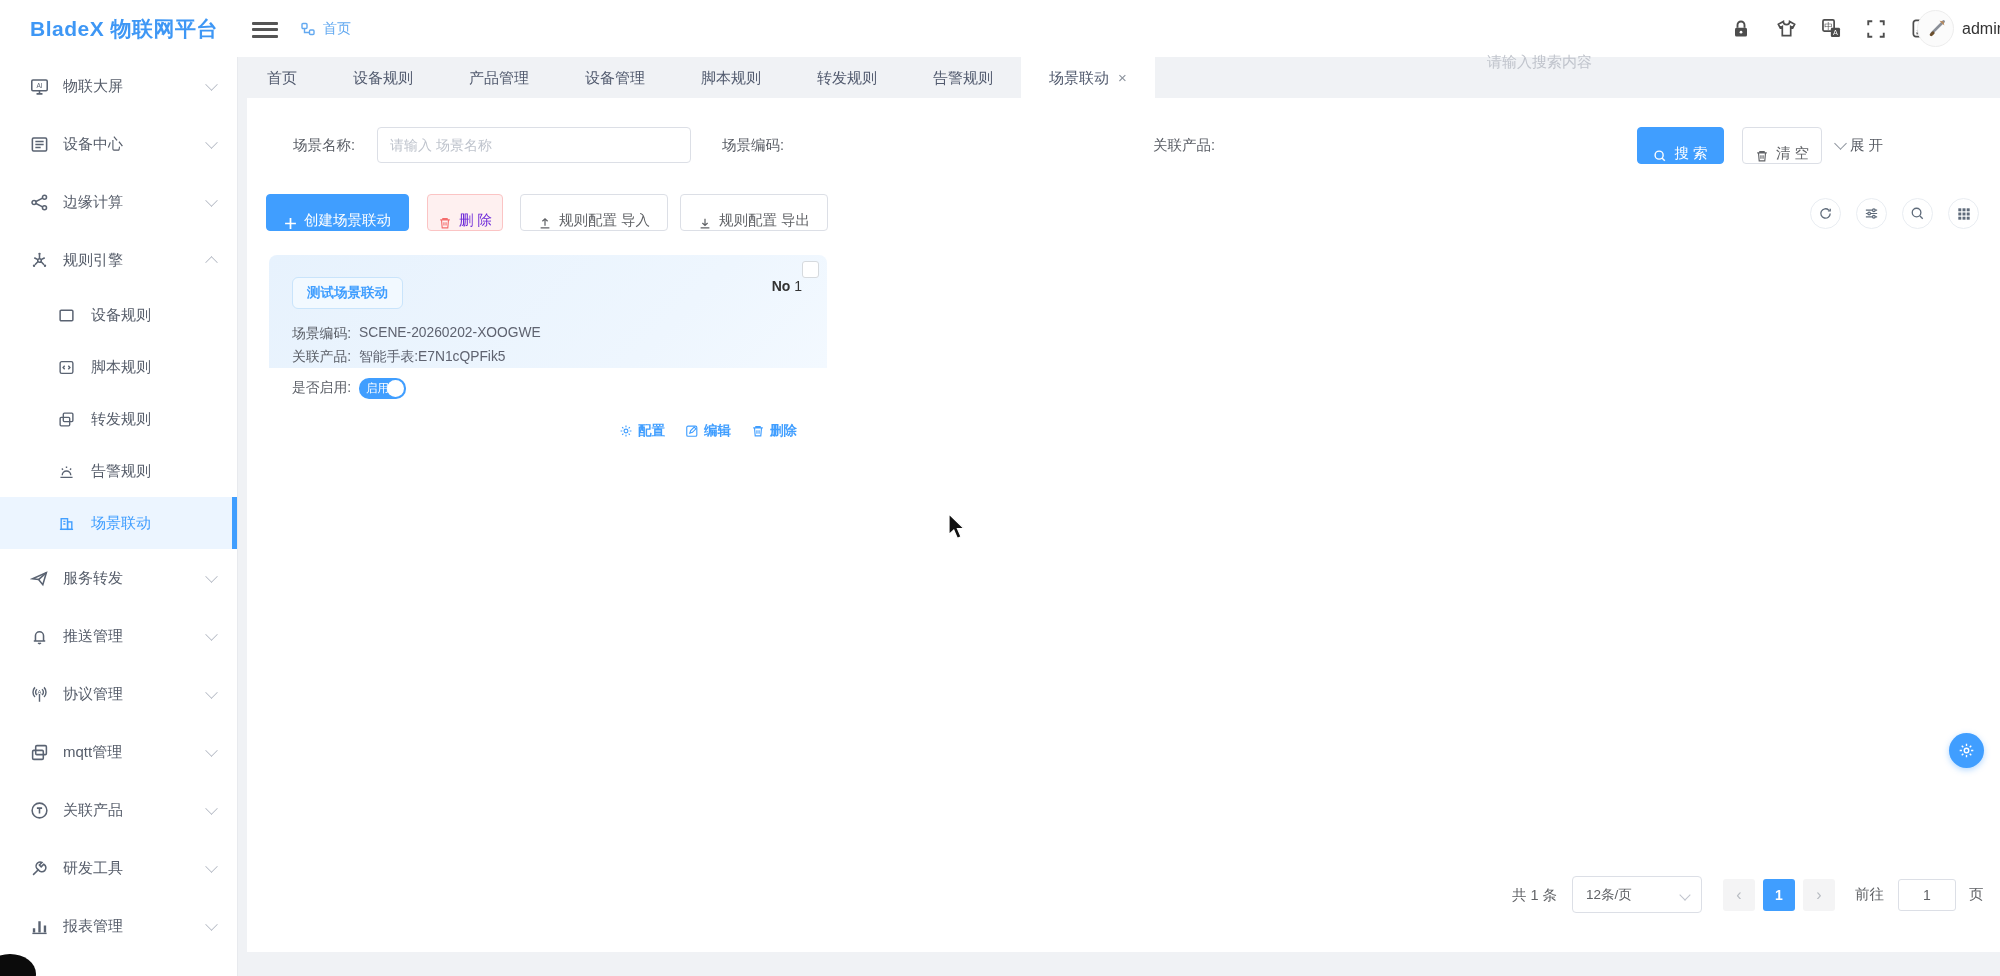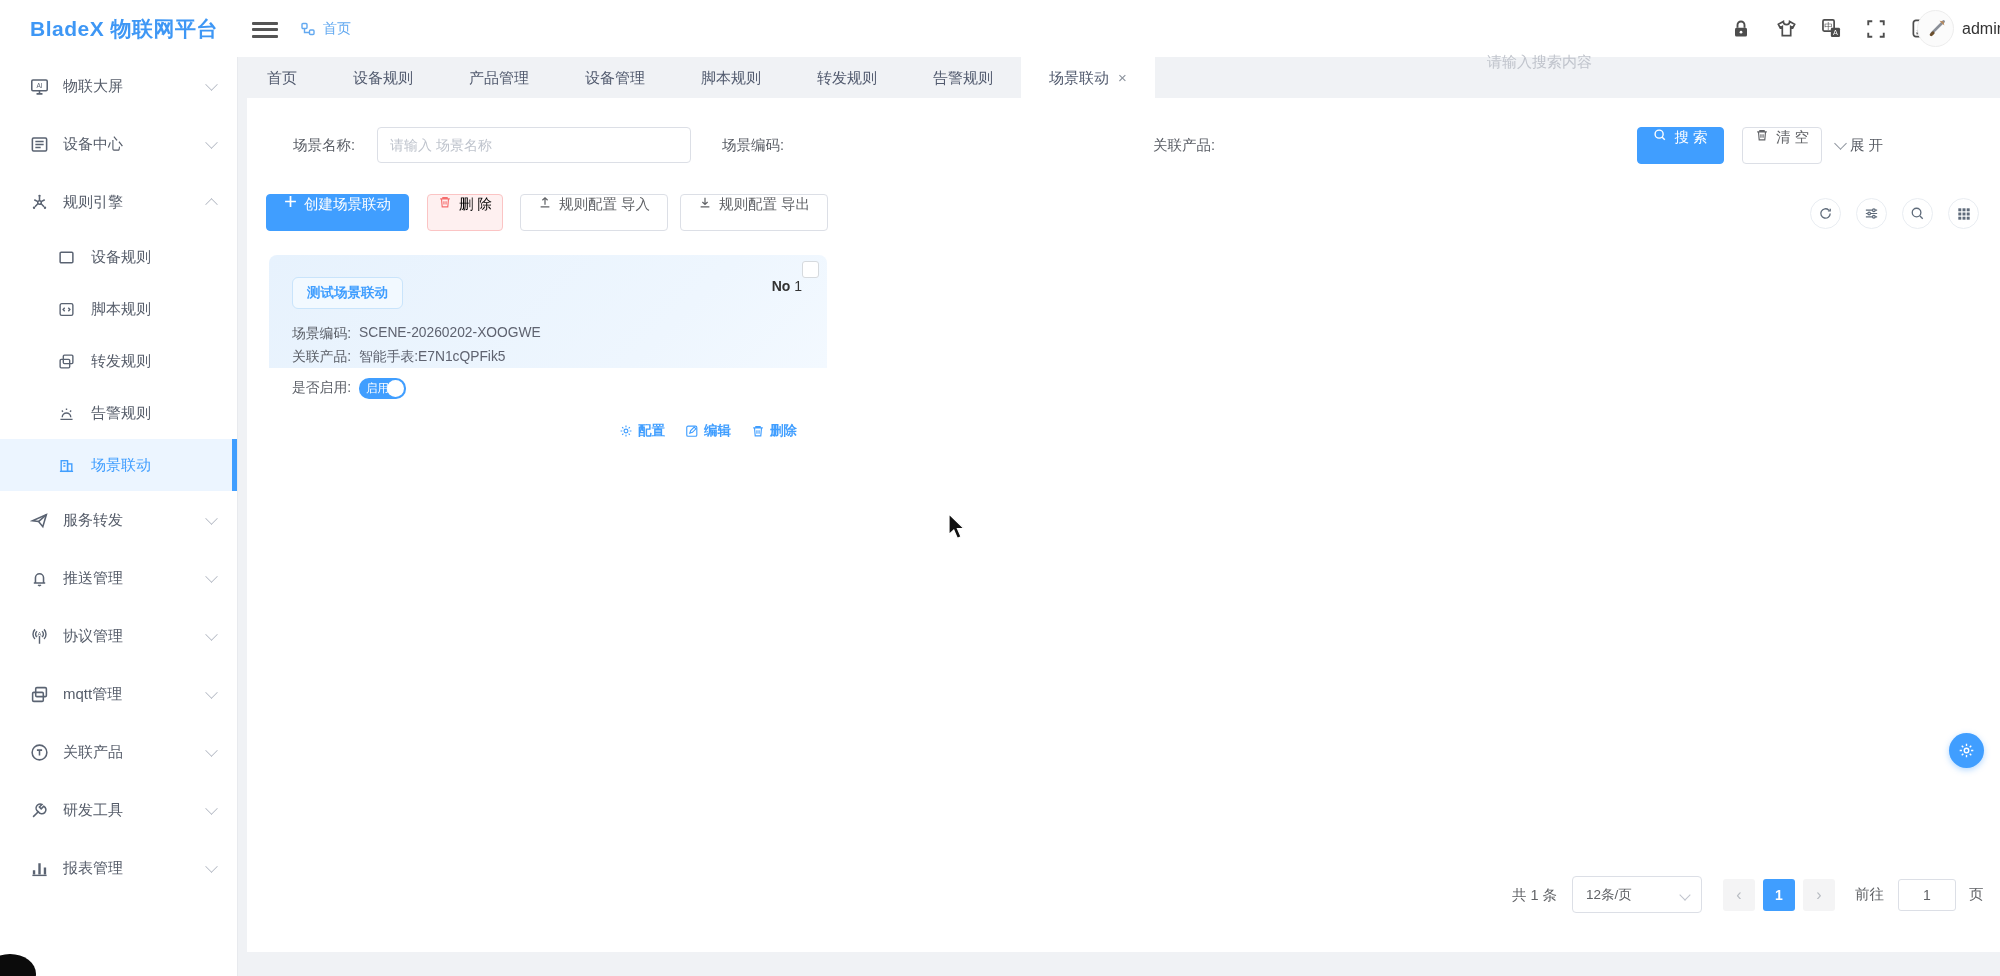--- a/index.html
+++ b/index.html
@@ -44,23 +44,23 @@
   
   .panel { position:absolute; left:247px; top:98px; width:1753px; height:854px; background:#fff; }
 
   label.flabel { position:absolute; font-size:14.5px; color:#5a5e66; line-height:36px; }
   .finput { position:absolute; height:36px; border:1px solid #dcdfe6; border-radius:4px; padding:0 12px; font-size:14px; color:#606266; outline:none; background:#fff; }
   .finput::placeholder { color:#bfc4cd; }
   .selwrap { position:absolute; }
   .selwrap .finput { position:static; width:100%; height:36px; padding-right:28px; }
   .selwrap .sarr { position:absolute; right:10px; top:14px; width:9px; height:9px; border-right:1.4px solid #c0c4cc; border-bottom:1.4px solid #c0c4cc; transform:rotate(45deg); }
 
-  .btn { position:absolute; height:37px; border-radius:4px; border:1px solid #dcdfe6; background:#fff; color:#606266; font-size:14.5px; display:flex; align-items:flex-start; justify-content:center; gap:7px; cursor:pointer; padding:0 15px; }
+  .btn { position:absolute; height:37px; border-radius:4px; border:1px solid #dcdfe6; background:#fff; color:#606266; font-size:14.5px; display:flex; align-items:flex-end; justify-content:center; gap:7px; cursor:pointer; padding:0 15px; }
   .btn.primary { background:#409eff; border-color:#409eff; color:#fff; }
-  .btn.danger-plain { background:#fef0f0; border-color:#fbc4c4; color:#000000; }
+  .btn.danger-plain { background:#fef0f0; border-color:#fbc4c4; color:#6d28d9; }
   .textbtn { position:absolute; height:37px; display:flex; align-items:center; gap:5px; color:#5a5e66; font-size:14.5px; cursor:pointer; background:none; border:none; }
   .textbtn .sarr { width:9px; height:9px; border-right:1.4px solid #8c939d; border-bottom:1.4px solid #8c939d; transform:rotate(45deg); margin-top:-4px; }
 
   .circlebtn { position:absolute; width:31px; height:31px; border-radius:50%; border:1px solid #e9edf2; background:#fff; color:#5f6b7a; display:flex; align-items:center; justify-content:center; cursor:pointer; }
 
   
   .card { position:absolute; left:22px; top:157px; width:558px; }
   .card-blue { position:relative; height:113px; background:linear-gradient(135deg,#e7f2fd 0%, #eef6fe 70%, #f3f9ff 100%); border-radius:8px 8px 0 0; }
   .badge { position:absolute; left:23px; top:22px; padding:6px 14px; background:#f2f9ff; border:1px solid #c9e4fb; border-radius:6px; color:#409eff; font-size:13.5px; font-weight:bold; cursor:pointer; }
   .cardchk { position:absolute; right:8px; top:6px; width:17px; height:17px; border:1px solid #d6dade; border-radius:3px; background:#fff; cursor:pointer; }
@@ -174,20 +174,32 @@
       <span class="mico">
           <svg width="19" height="19" viewBox="0 0 16 16" fill="none" stroke="currentColor" stroke-width="1.3">
             <rect x="2" y="2.5" width="12" height="11" rx="1"></rect>
             <path d="M4.5 5.5h7M4.5 8h7M4.5 10.5h4.5"></path>
           </svg>
         </span>
       <span class="lbl">设备中心</span>
       <span class="chev"></span>
     </div>
 
+    <div class="mi">
+      <span class="mico">
+          <svg width="19" height="19" viewBox="0 0 16 16" fill="none" stroke="currentColor" stroke-width="1.3">
+            <circle cx="3.4" cy="8" r="1.7"></circle>
+            <circle cx="12.2" cy="3.6" r="1.7"></circle>
+            <circle cx="12.2" cy="12.4" r="1.7"></circle>
+            <path d="M5 7.2l5.6-2.9M5 8.8l5.6 2.9"></path>
+          </svg>
+        </span>
+      <span class="lbl">边缘计算</span>
+      <span class="chev"></span>
+    </div>
 
     <div class="mi">
       <span class="mico">
           <svg width="19" height="19" viewBox="0 0 16 16" fill="none" stroke="currentColor" stroke-width="1.3">
             <circle cx="8" cy="8" r="1.5"></circle>
             <path d="M8 6.5V3.2M6.8 8.9l-2.6 2.7M9.2 8.9l2.6 2.7M6.6 7.3L3.6 5.7M9.4 7.3l3-1.6"></path>
             <circle cx="8" cy="2.4" r="1" fill="currentColor" stroke="none"></circle>
             <circle cx="3.4" cy="12.4" r="1" fill="currentColor" stroke="none"></circle>
             <circle cx="12.6" cy="12.4" r="1" fill="currentColor" stroke="none"></circle>
           </svg>

